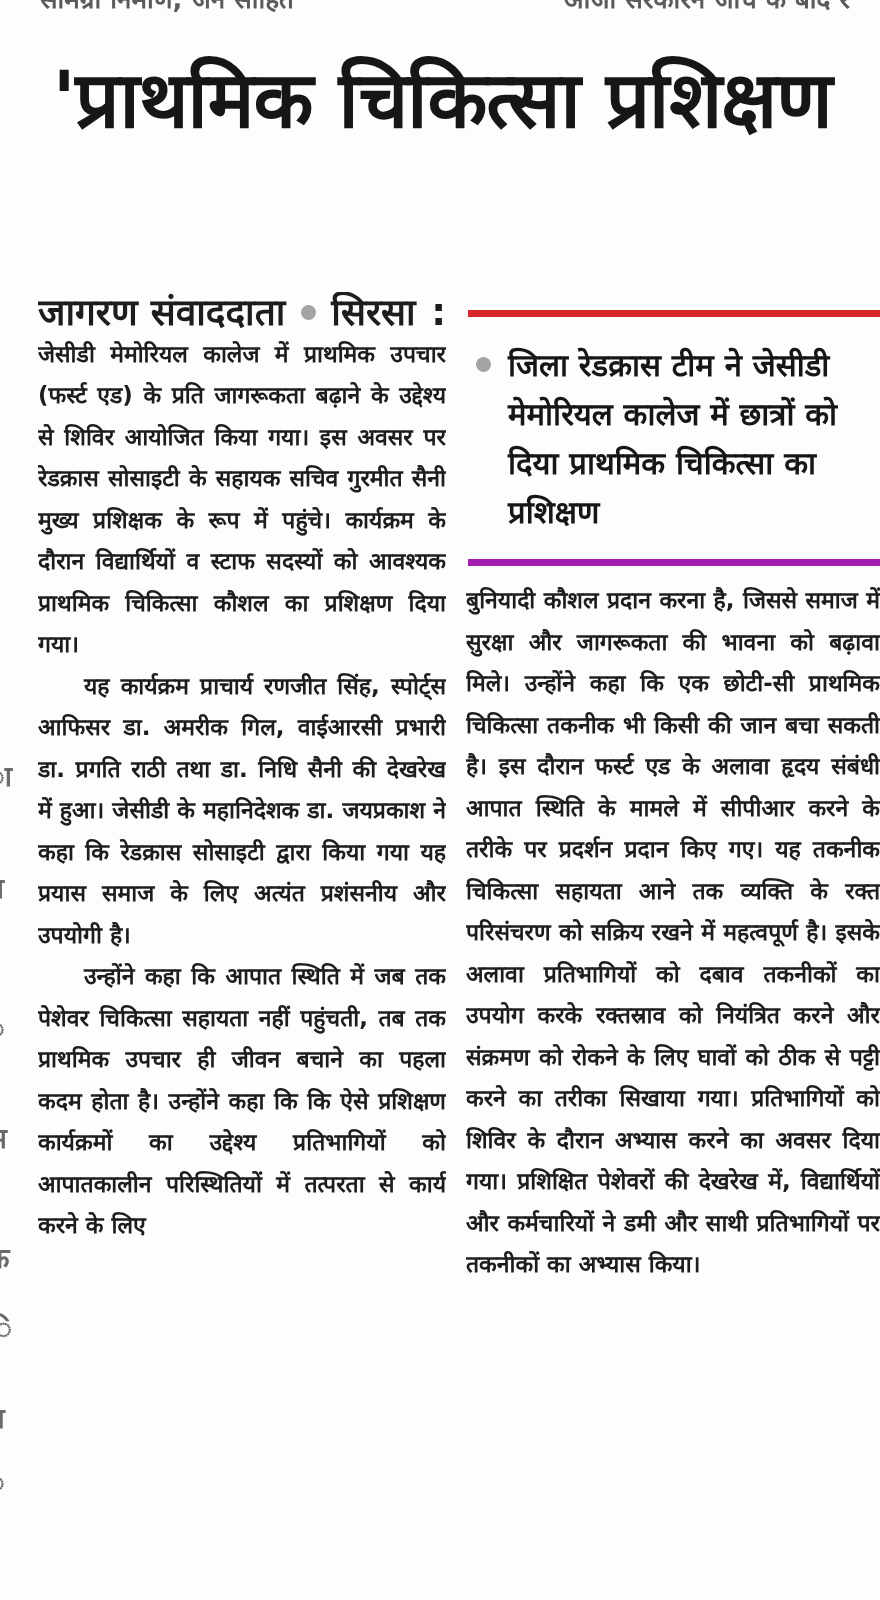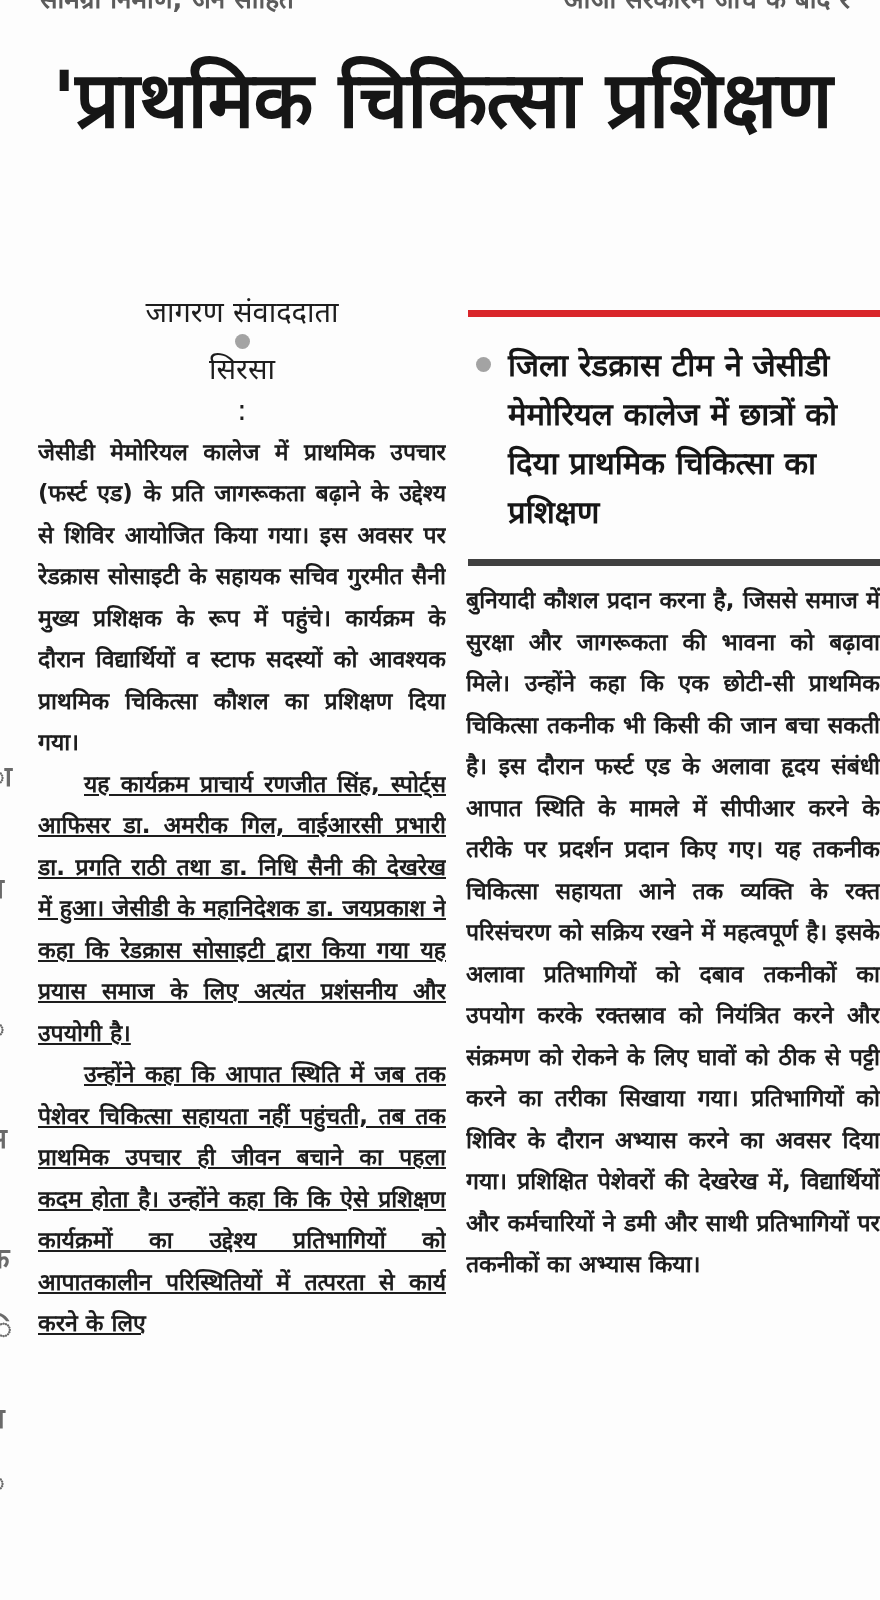--- a/index.html
+++ b/index.html
@@ -49,35 +49,35 @@
     font-size:23px;
     line-height:41.5px;
     font-weight:600;
     text-align:justify;
     text-justify:inter-word;
   }
   .byline-row{
     display:flex;
     justify-content:space-between;
     align-items:center;
-    font-size:29px;line-height:41.5px;font-weight:400;flex-direction:column;
+    font-size:37px;line-height:41.5px;font-weight:700;
   }
   .dot{
     width:15px;height:15px;border-radius:50%;
     background:#a3a3a3;flex:0 0 auto;
     display:inline-block;
   }
   p.para{margin:0;}
-  p.indent{text-indent:46px;text-decoration:underline;}
+  p.indent{text-indent:46px;}
   
   .hbox{
     position:relative;
     margin:18px 0 14px 2px;
     border-top:7px solid #d9262b;
-    border-bottom:7px solid #404040;
+    border-bottom:7px solid #a21caf;
     padding:24px 2px 22px 40px;
   }
   .hbox .dot{position:absolute;left:8px;top:40px;}
   .hbox-text{
     font-size:31px;
     line-height:49px;
     font-weight:700;
     color:#161616;
     text-align:left;
   }

